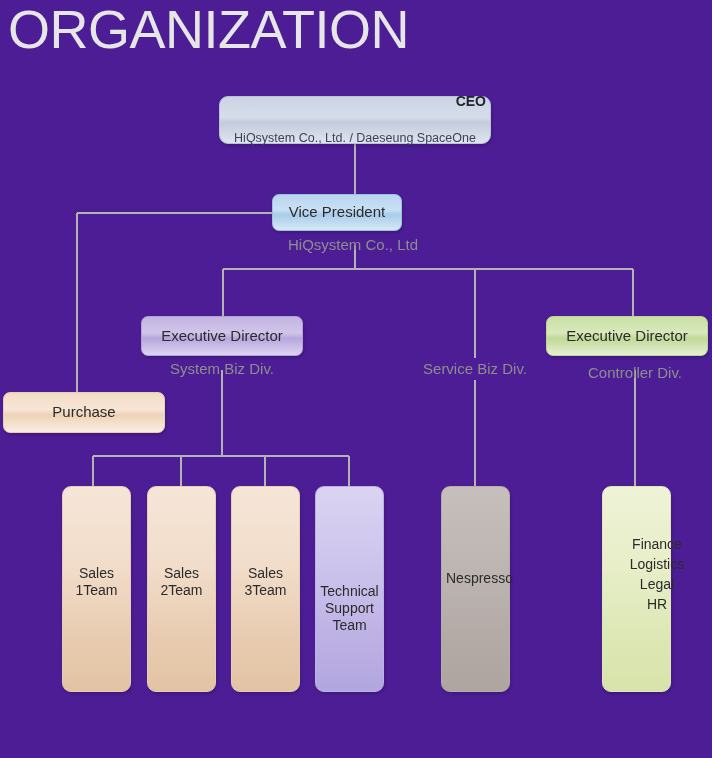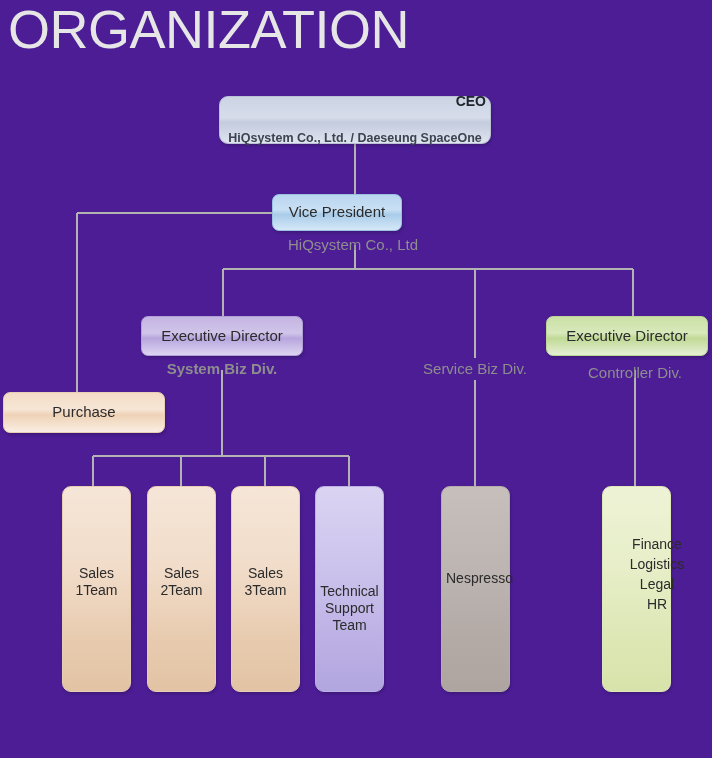--- a/index.html
+++ b/index.html
@@ -74,21 +74,21 @@
   .node-ceo {
     left: 219px; top: 96px; width: 272px; height: 48px;
     background: linear-gradient(to bottom, #ccd4e4 0%, #d6dcea 45%, #c3cbdd 55%, #dfe4ef 100%);
     border: 1px solid #b9c2d4;
     border-radius: 9px;
   }
   .node-ceo .title-line {
     font-size: 14px; font-weight: bold; color: #20242c; line-height: 1.25; text-align: right;
   }
   .node-ceo .sub-line {
-    font-size: 12.5px; color: #3d4350; line-height: 1.3; font-weight: bold;
+    font-size: 12.5px; color: #3d4350; line-height: 1.3;
   }
 
   .node-vp {
     left: 272px; top: 194px; width: 130px; height: 37px;
     background: linear-gradient(to bottom, #b9d5ef 0%, #c9e0f4 42%, #a9cce9 56%, #d5e8f8 100%);
     border: 1px solid #9bc0e0;
     font-size: 15px;
   }
 
   .node-exec-system {
@@ -195,21 +195,21 @@
   </div>
 
   <div class="node node-vp">
     <div class="label">Vice President</div>
   </div>
   <div class="caption" style="left:272px; top:236px; width:162px;">HiQsystem Co., Ltd</div>
 
   <div class="node node-exec-system">
     <div class="label">Executive Director</div>
   </div>
-  <div class="caption" style="left:141px; top:360px; width:162px;font-weight:bold;">System Biz  Div.</div>
+  <div class="caption" style="left:141px; top:360px; width:162px;">System Biz  Div.</div>
 
   <div class="caption" style="left:394px; top:360px; width:162px;">Service Biz  Div.</div>
 
   <div class="node node-exec-controller">
     <div class="label">Executive Director</div>
   </div>
   <div class="caption" style="left:554px; top:364px; width:162px;">Controller Div.</div>
 
   <div class="node node-purchase">
     <div class="label">Purchase</div>

